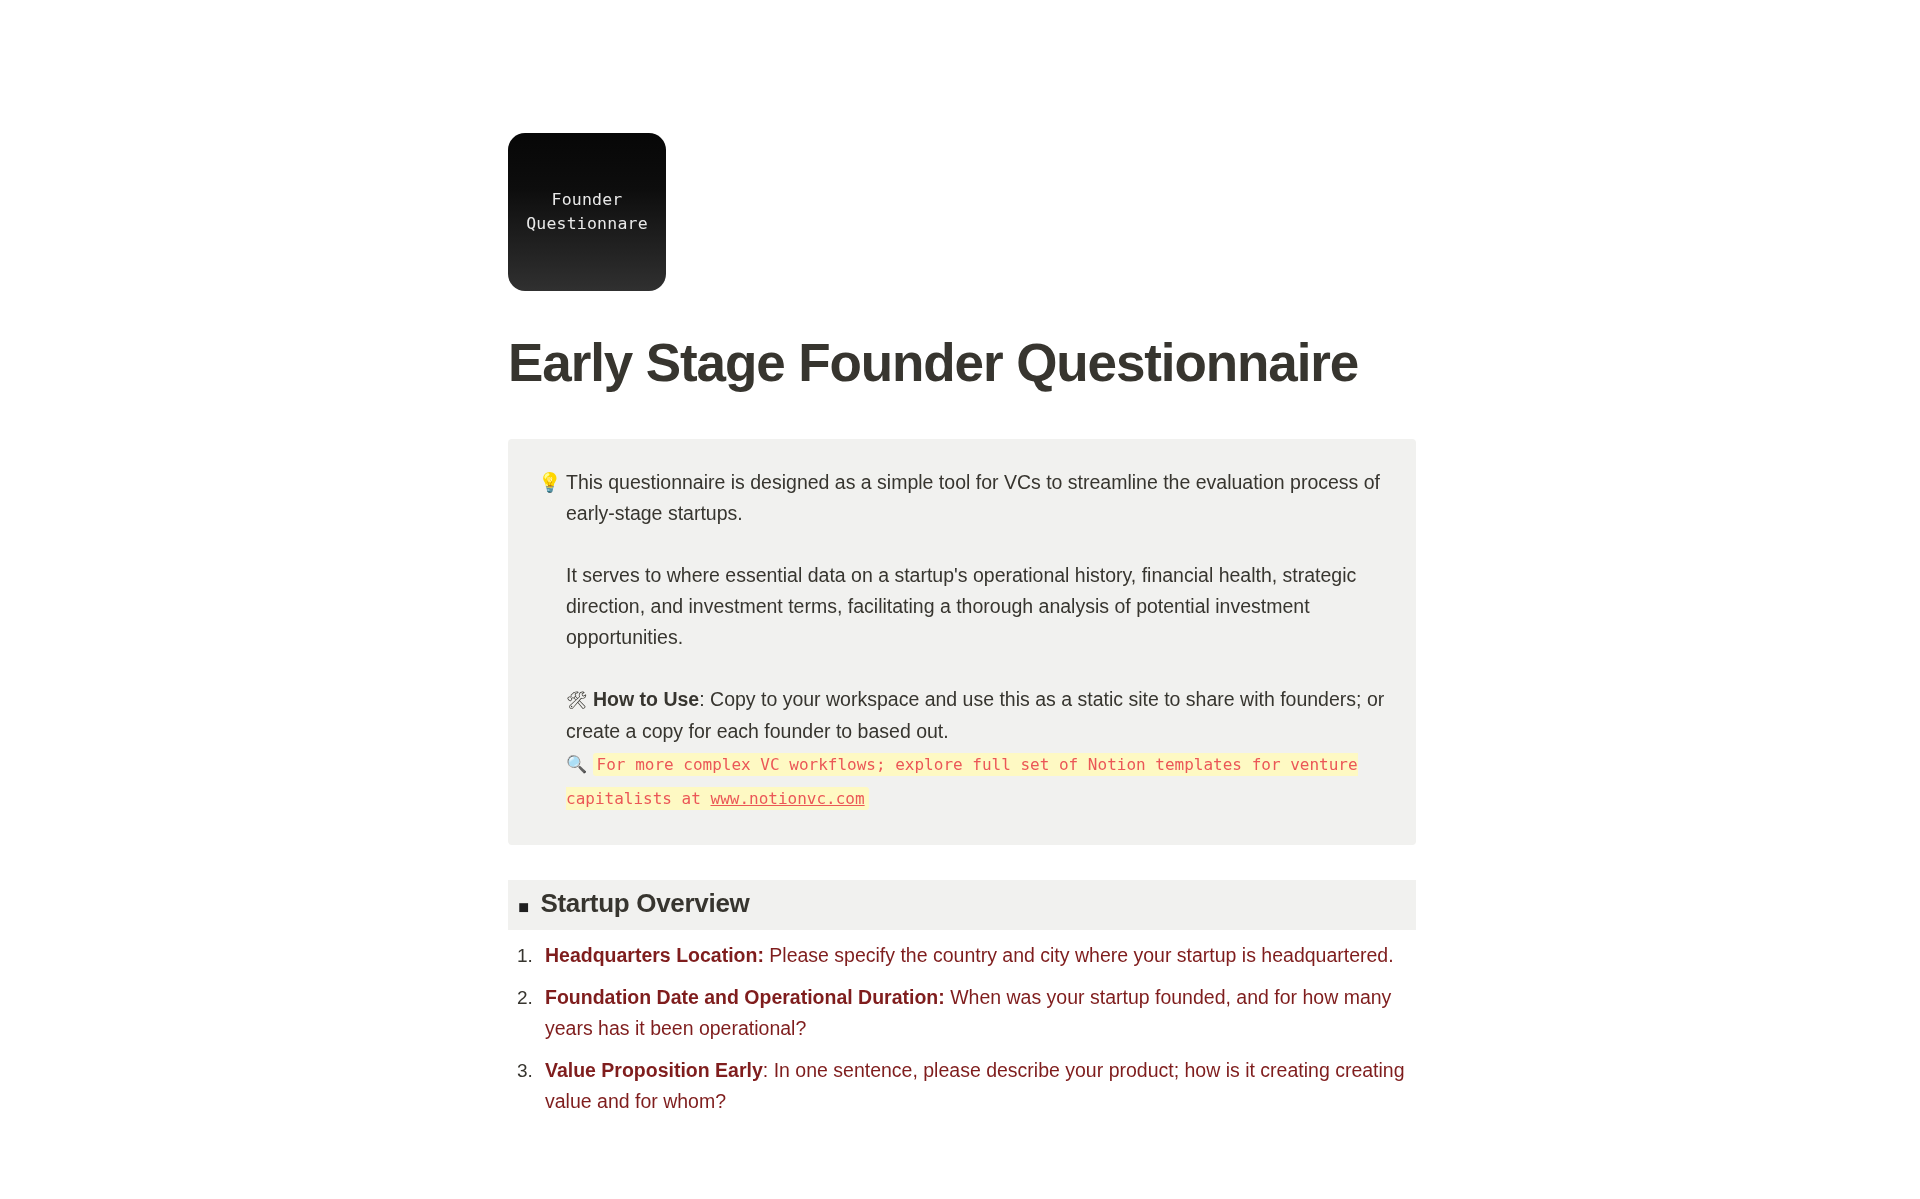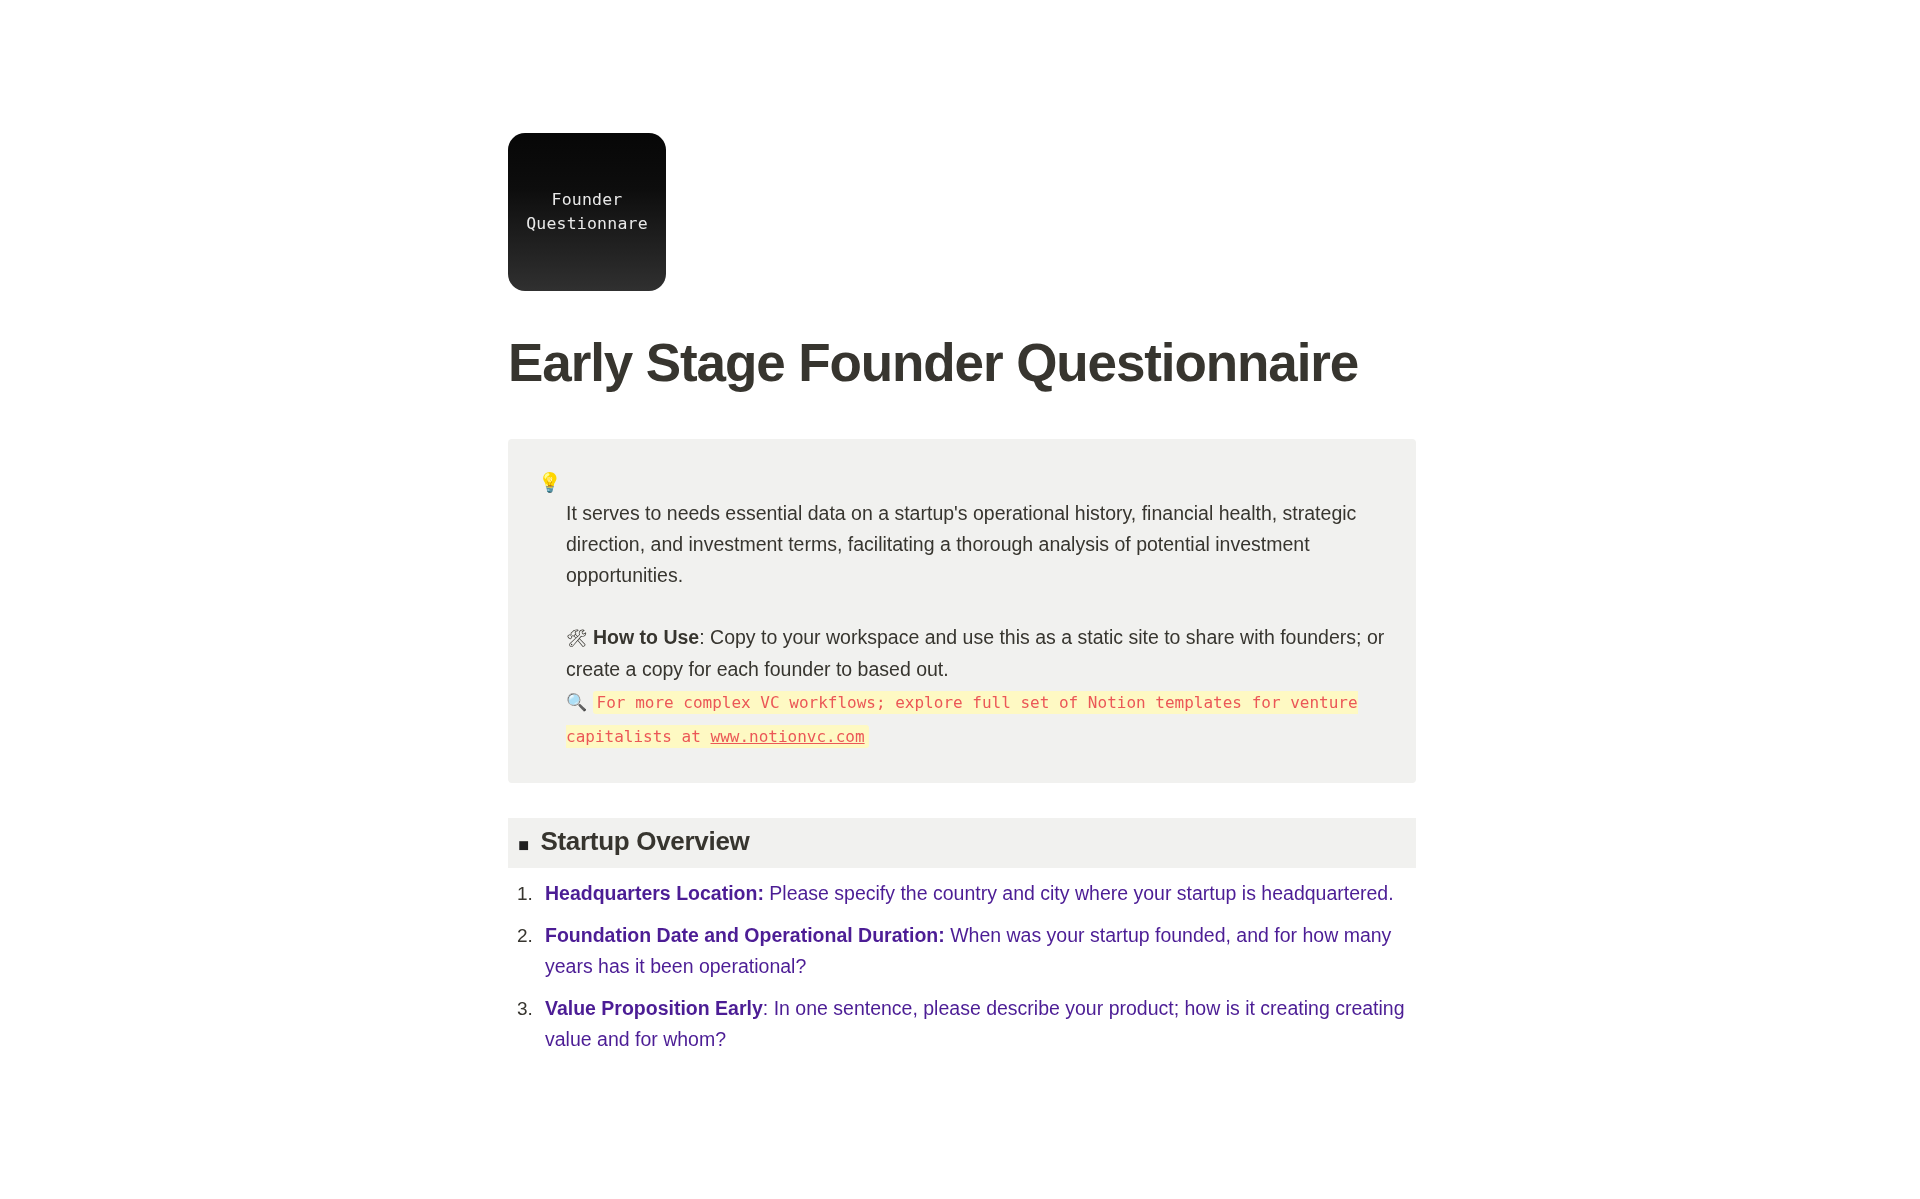--- a/index.html
+++ b/index.html
@@ -147,21 +147,21 @@
     padding: 0;
     counter-reset: q;
   }
   ol.qlist li {
     counter-increment: q;
     position: relative;
     padding-left: 37px;
     margin-bottom: 11px;
     font-size: 19.5px;
     line-height: 31px;
-    color: #4c1d95;
+    color: #7f1d1d;
   }
   ol.qlist li::before {
     content: counter(q) ".";
     position: absolute;
     left: 9px;
     top: 0;
     font-size: 19px;
     color: #37352f;
   }
 </style>
@@ -178,22 +178,23 @@
       </div>
     </div>
 
     <h1 class="page-title">Early Stage Founder Questionnaire</h1>
 
     <div class="callout">
       <div class="callout-inner">
         <span class="callout-emoji">💡</span>
         <div class="callout-body">
 
-
-          <p class="spaced">It serves to needs essential data on a startup's operational history, financial health, strategic direction, and investment terms, facilitating a thorough analysis of potential investment opportunities.</p>
+          <p>This questionnaire is designed as a simple tool for VCs to streamline the evaluation process of early-stage startups.</p>
+
+          <p class="spaced">It serves to where essential data on a startup's operational history, financial health, strategic direction, and investment terms, facilitating a thorough analysis of potential investment opportunities.</p>
 
 
           <p class="spaced">
             <span class="inline-emoji">🛠</span>
             <span class="bold">How to Use</span><span>: </span><span>Copy to your workspace and use this as a static site to share with founders; or create a copy for each founder to based out.</span>
           </p>
 
           <p class="code-line">
             <span class="inline-emoji">🔍</span>
             <code class="code"><span>For more complex VC workflows; explore full set of Notion templates for venture capitalists at </span><a href="#">www.notionvc.com</a></code>

